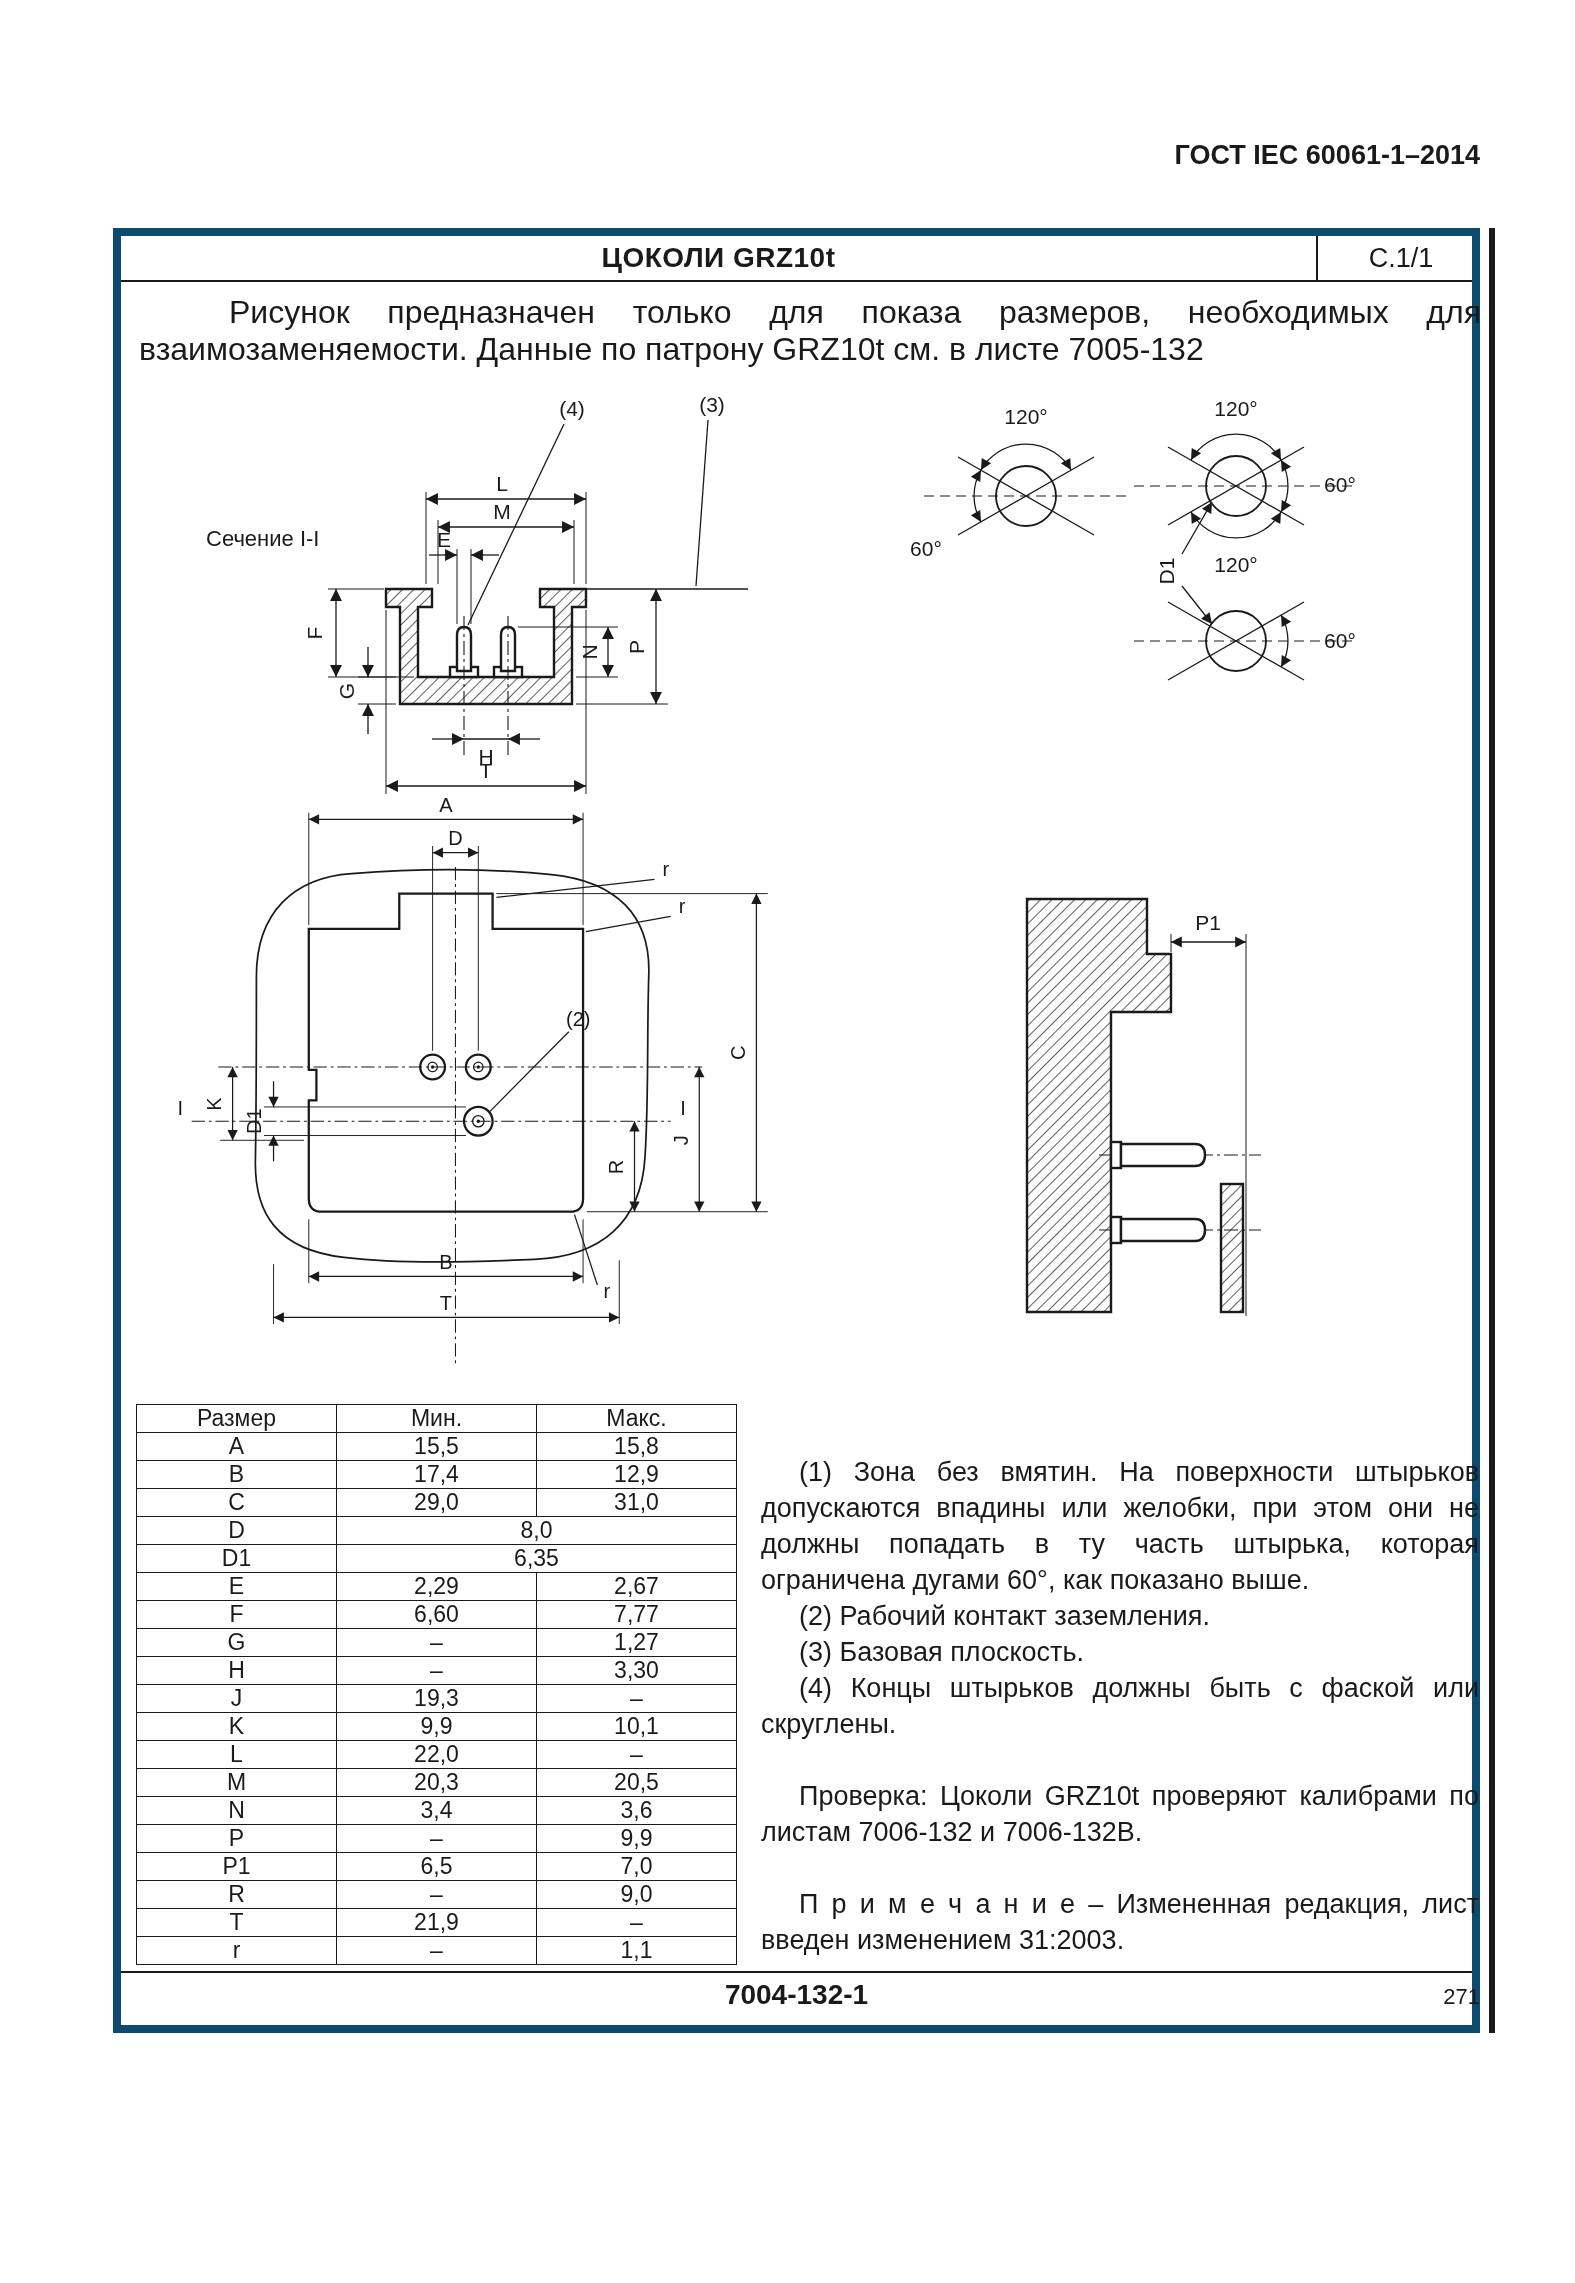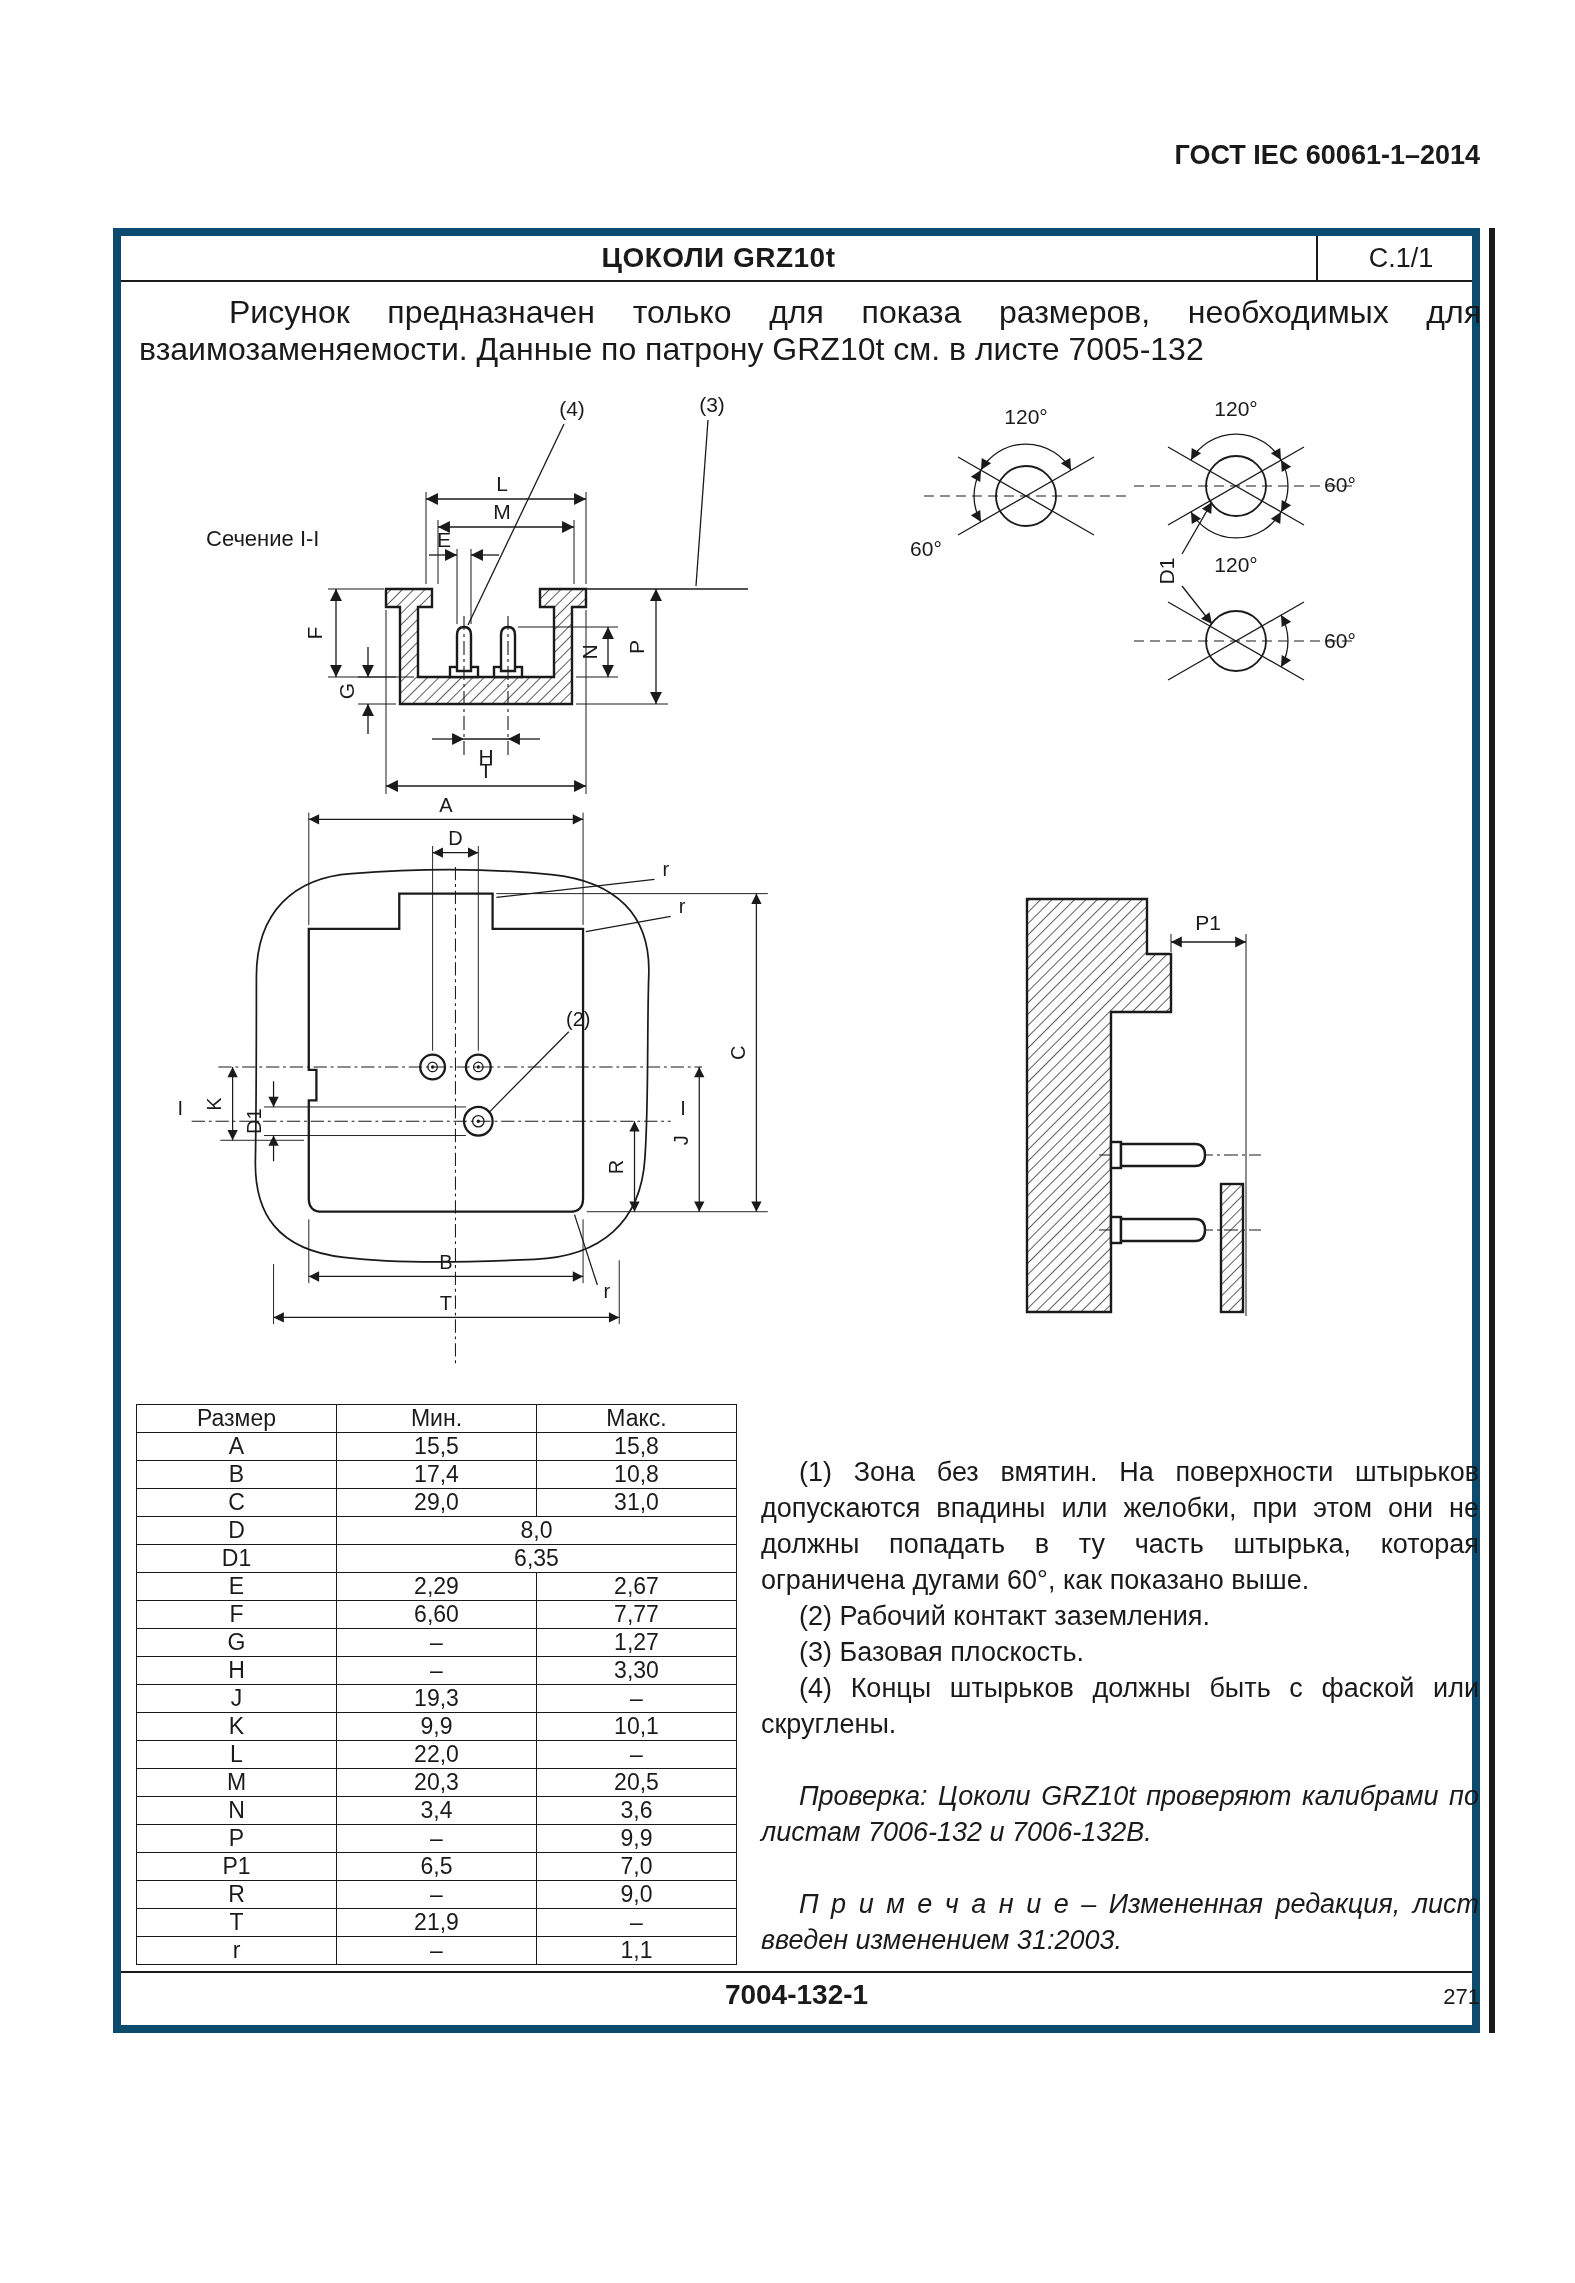--- a/index.html
+++ b/index.html
@@ -48,21 +48,21 @@
 
   .dim-table { border-collapse:collapse; background:#fff;padding-left:32px; }
   .dim-table th, .dim-table td {
     border:1.5px solid #1a1a1a; font-size:23px; font-weight:normal;
     text-align:center; height:28px; padding:0 6px;
   }
   .dim-table col { width:200px; }
 
   .notes { left:640px; top:1170px; width:718px; font-size:27px; line-height:36px;margin-top:48px; }
   .notes p { text-align:justify; text-indent:38px; }
-  .notes p.gap { margin-top:36px;font-style:italic; }
+  .notes p.gap { margin-top:36px; }
 
   .footer-band {
     left:0; bottom:8px; width:100%; height:46px;
     border-top:2px solid #1a1a1a;
     display:flex; align-items:center; justify-content:center;
     font-size:28px; font-weight:bold;
   }
 
   .page-num { left:113px; top:1984px; width:1367px; text-align:right; font-size:22px; }
 
@@ -331,21 +331,21 @@
     </thead>
     <tbody>
         <tr>
           <td>A</td>
           <td>15,5</td>
           <td>15,8</td>
         </tr>
         <tr>
           <td>B</td>
           <td>17,4</td>
-          <td>10,8</td>
+          <td>12,9</td>
         </tr>
         <tr>
           <td>C</td>
           <td>29,0</td>
           <td>31,0</td>
         </tr>
         <tr>
           <td>D</td>
           <td colspan="2">8,0</td>
         </tr>

